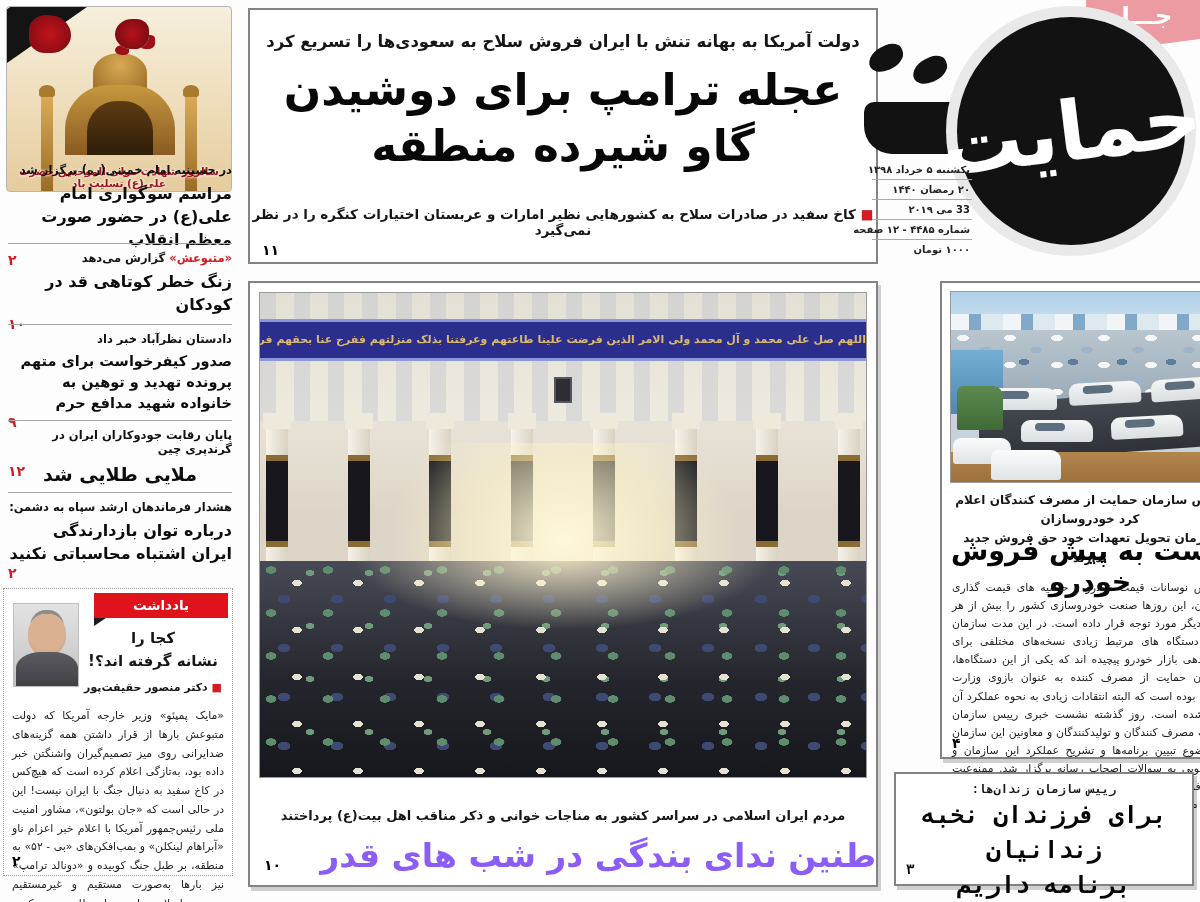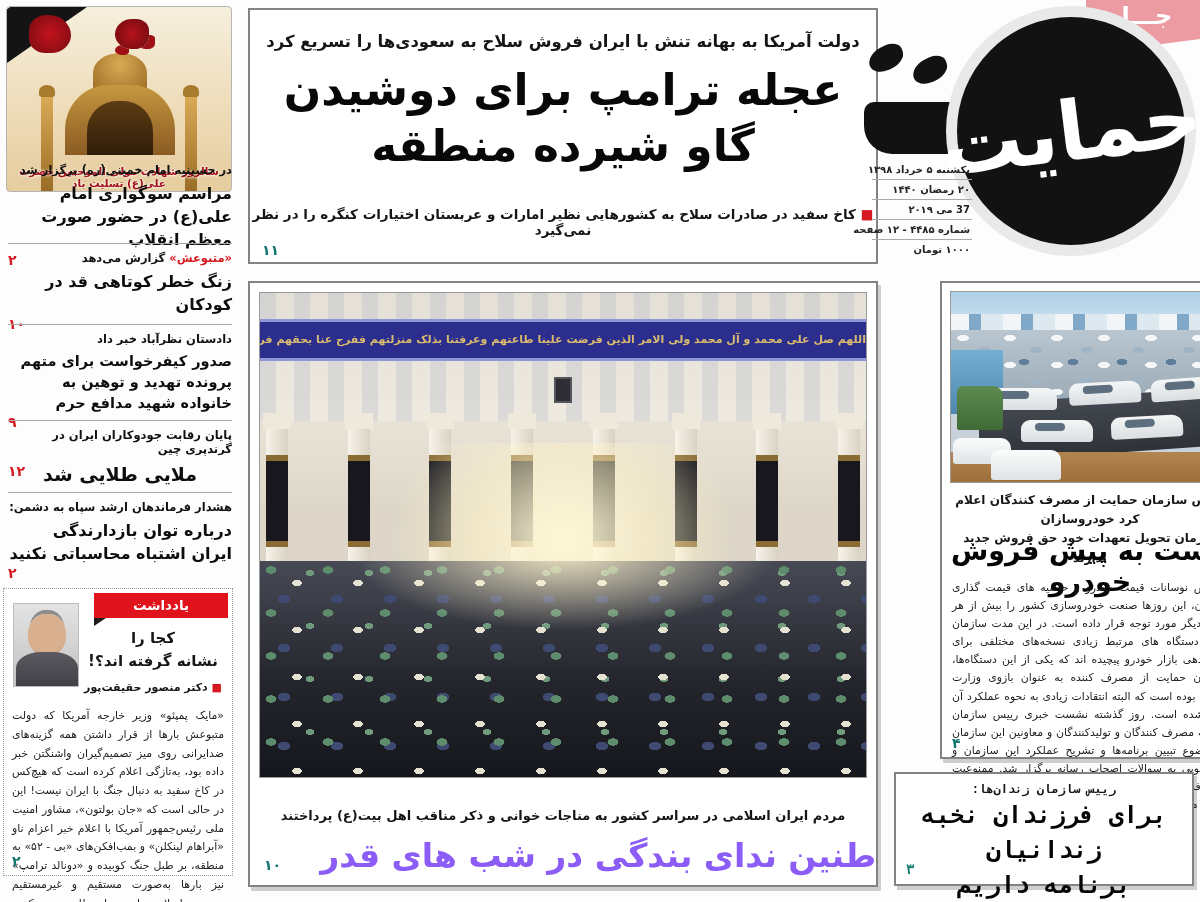--- a/index.html
+++ b/index.html
@@ -5,21 +5,21 @@
   * { margin:0; padding:0; box-sizing:border-box; }
   html,body { background:#ffffff; }
   body { width:1200px; height:902px; position:relative; overflow:hidden;
          font-family:"DejaVu Sans", sans-serif; color:#161616; }
   .page { position:absolute; inset:0; background:#fdfdfd; }
 
   
   .box { position:absolute; background:#fff; border:2px solid #838383; }
   .shadowed { box-shadow:3px 4px 0 rgba(0,0,0,.18); }
   .rtl { direction:rtl; unicode-bidi:plaintext; }
-  .pagenum { position:absolute; color:#0f766e; font-weight:bold; font-size:14px; }
+  .pagenum { position:absolute; color:#000000; font-weight:bold; font-size:14px; }
   .red { color:#d71a21; }
   .divider { position:absolute; left:8px; width:224px; height:1px; background:#a8a8a8; }
 
   
   .memorial { position:absolute; left:6px; top:6px; width:226px; height:186px;
       border:1px solid #b5b5b5; border-radius:4px; overflow:hidden;
       background:linear-gradient(180deg,#f6efdd 0%,#eedcb9 55%,#e6cc9e 100%); }
   .mem-ribbon { position:absolute; left:-52px; top:-16px; width:170px; height:44px;
       background:#141414; transform:rotate(-35deg); }
   .mem-splash { position:absolute; left:22px; top:8px; width:42px; height:38px;
@@ -300,21 +300,21 @@
   <div class="logo-wrap">
     <div class="logo-bar"></div>
     <div class="logo-dot d1"></div>
     <div class="logo-dot d2"></div>
     <div class="logo-circle"></div>
     <div class="logo-text">حمایت</div>
   </div>
   <div class="dates">
     <div class="date-line">یکشنبه ۵ خرداد ۱۳۹۸</div>
     <div class="date-line">۲۰ رمضان ۱۴۴۰</div>
-    <div class="date-line">37 می ۲۰۱۹</div>
+    <div class="date-line">33 می ۲۰۱۹</div>
     <div class="date-line">شماره ۴۴۸۵ - ۱۲ صفحه</div>
     <div class="date-line">۱۰۰۰ تومان</div>
   </div>
 
   <div class="box shadowed car-box">
     <div class="car-photo">
       <div class="car-sky"></div>
       <div class="car-town"></div>
       <div class="car-field"></div>
       <div class="container-blue"></div>

